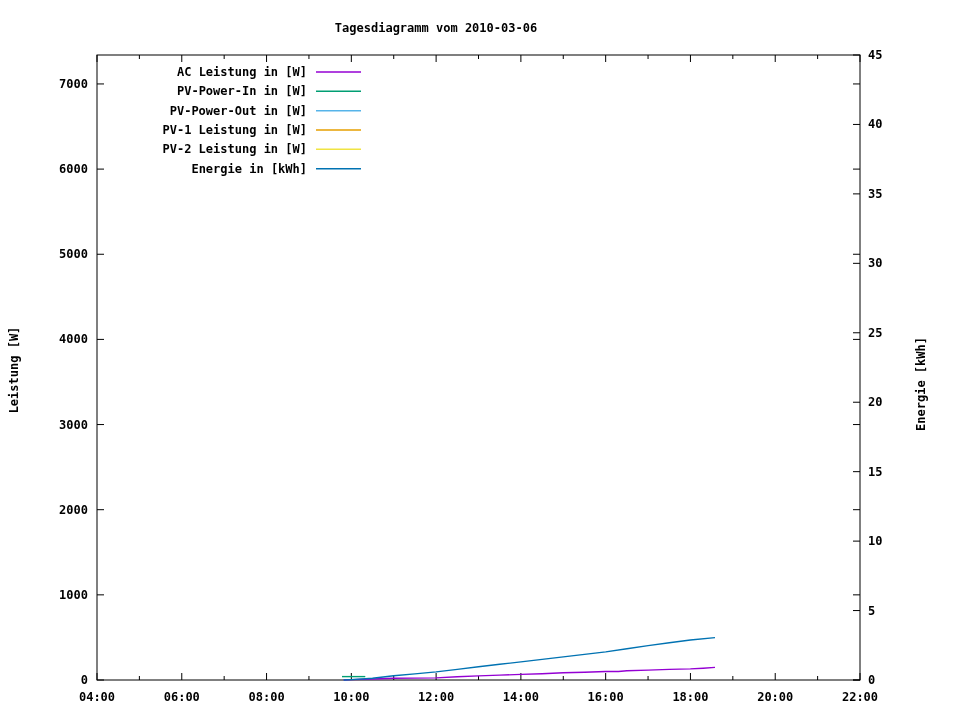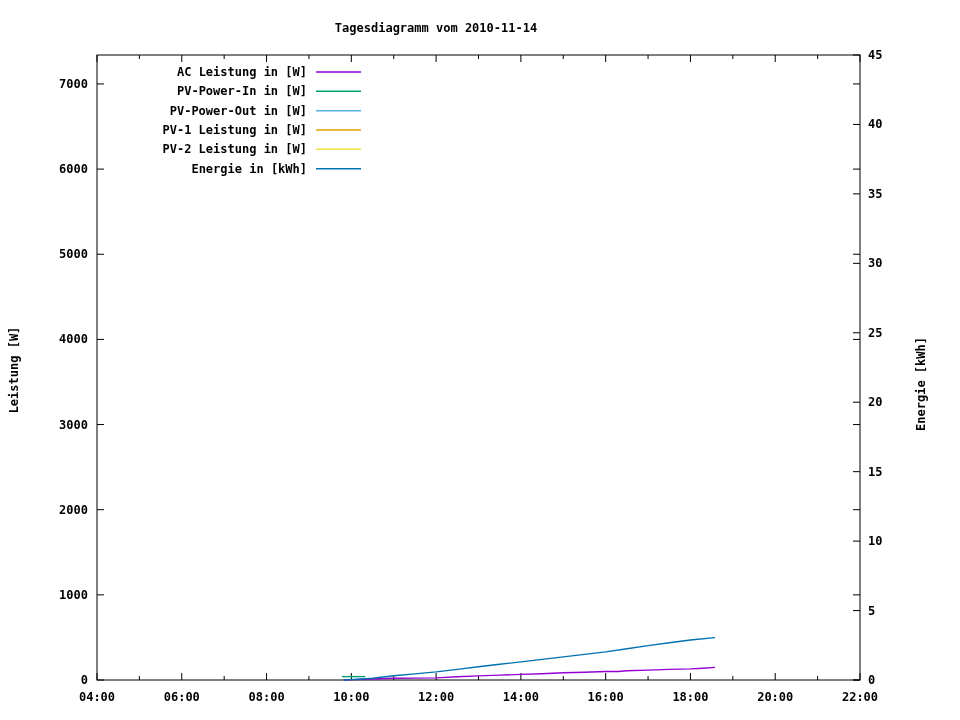--- a/index.html
+++ b/index.html
@@ -11,21 +11,21 @@
           transform:rotate(-90deg);font:bold 12px "DejaVu Sans Mono",monospace;color:#000;}
   .y2label{position:absolute;left:821px;top:377px;width:200px;text-align:center;
           transform:rotate(-90deg);font:bold 12px "DejaVu Sans Mono",monospace;color:#000;}
   svg{position:absolute;left:0;top:0;}
   svg text{font:bold 12px "DejaVu Sans Mono",monospace;fill:#000;}
 </style>
 </head>
 <body>
 
 <div class="canvas">
-  <div class="title">Tagesdiagramm vom 2010-11-14</div>
+  <div class="title">Tagesdiagramm vom 2010-03-06</div>
   <div class="ylabel">Leistung [W]</div>
   <div class="y2label">Energie [kWh]</div>
   <svg id="plot" width="960" height="720" viewBox="0 0 960 720">
       <rect x="97" y="55" width="763" height="625" fill="none" stroke="#000" stroke-width="1"></rect>
       <line x1="97" y1="680" x2="97" y2="673" stroke="#000" stroke-width="1"></line>
       <line x1="97" y1="55" x2="97" y2="62" stroke="#000" stroke-width="1"></line>
       <text x="97" y="701" text-anchor="middle">04:00</text>
       <line x1="139.38888888888889" y1="680" x2="139.38888888888889" y2="676" stroke="#000" stroke-width="1"></line>
       <line x1="139.38888888888889" y1="55" x2="139.38888888888889" y2="59" stroke="#000" stroke-width="1"></line>
       <line x1="181.77777777777777" y1="680" x2="181.77777777777777" y2="673" stroke="#000" stroke-width="1"></line>

